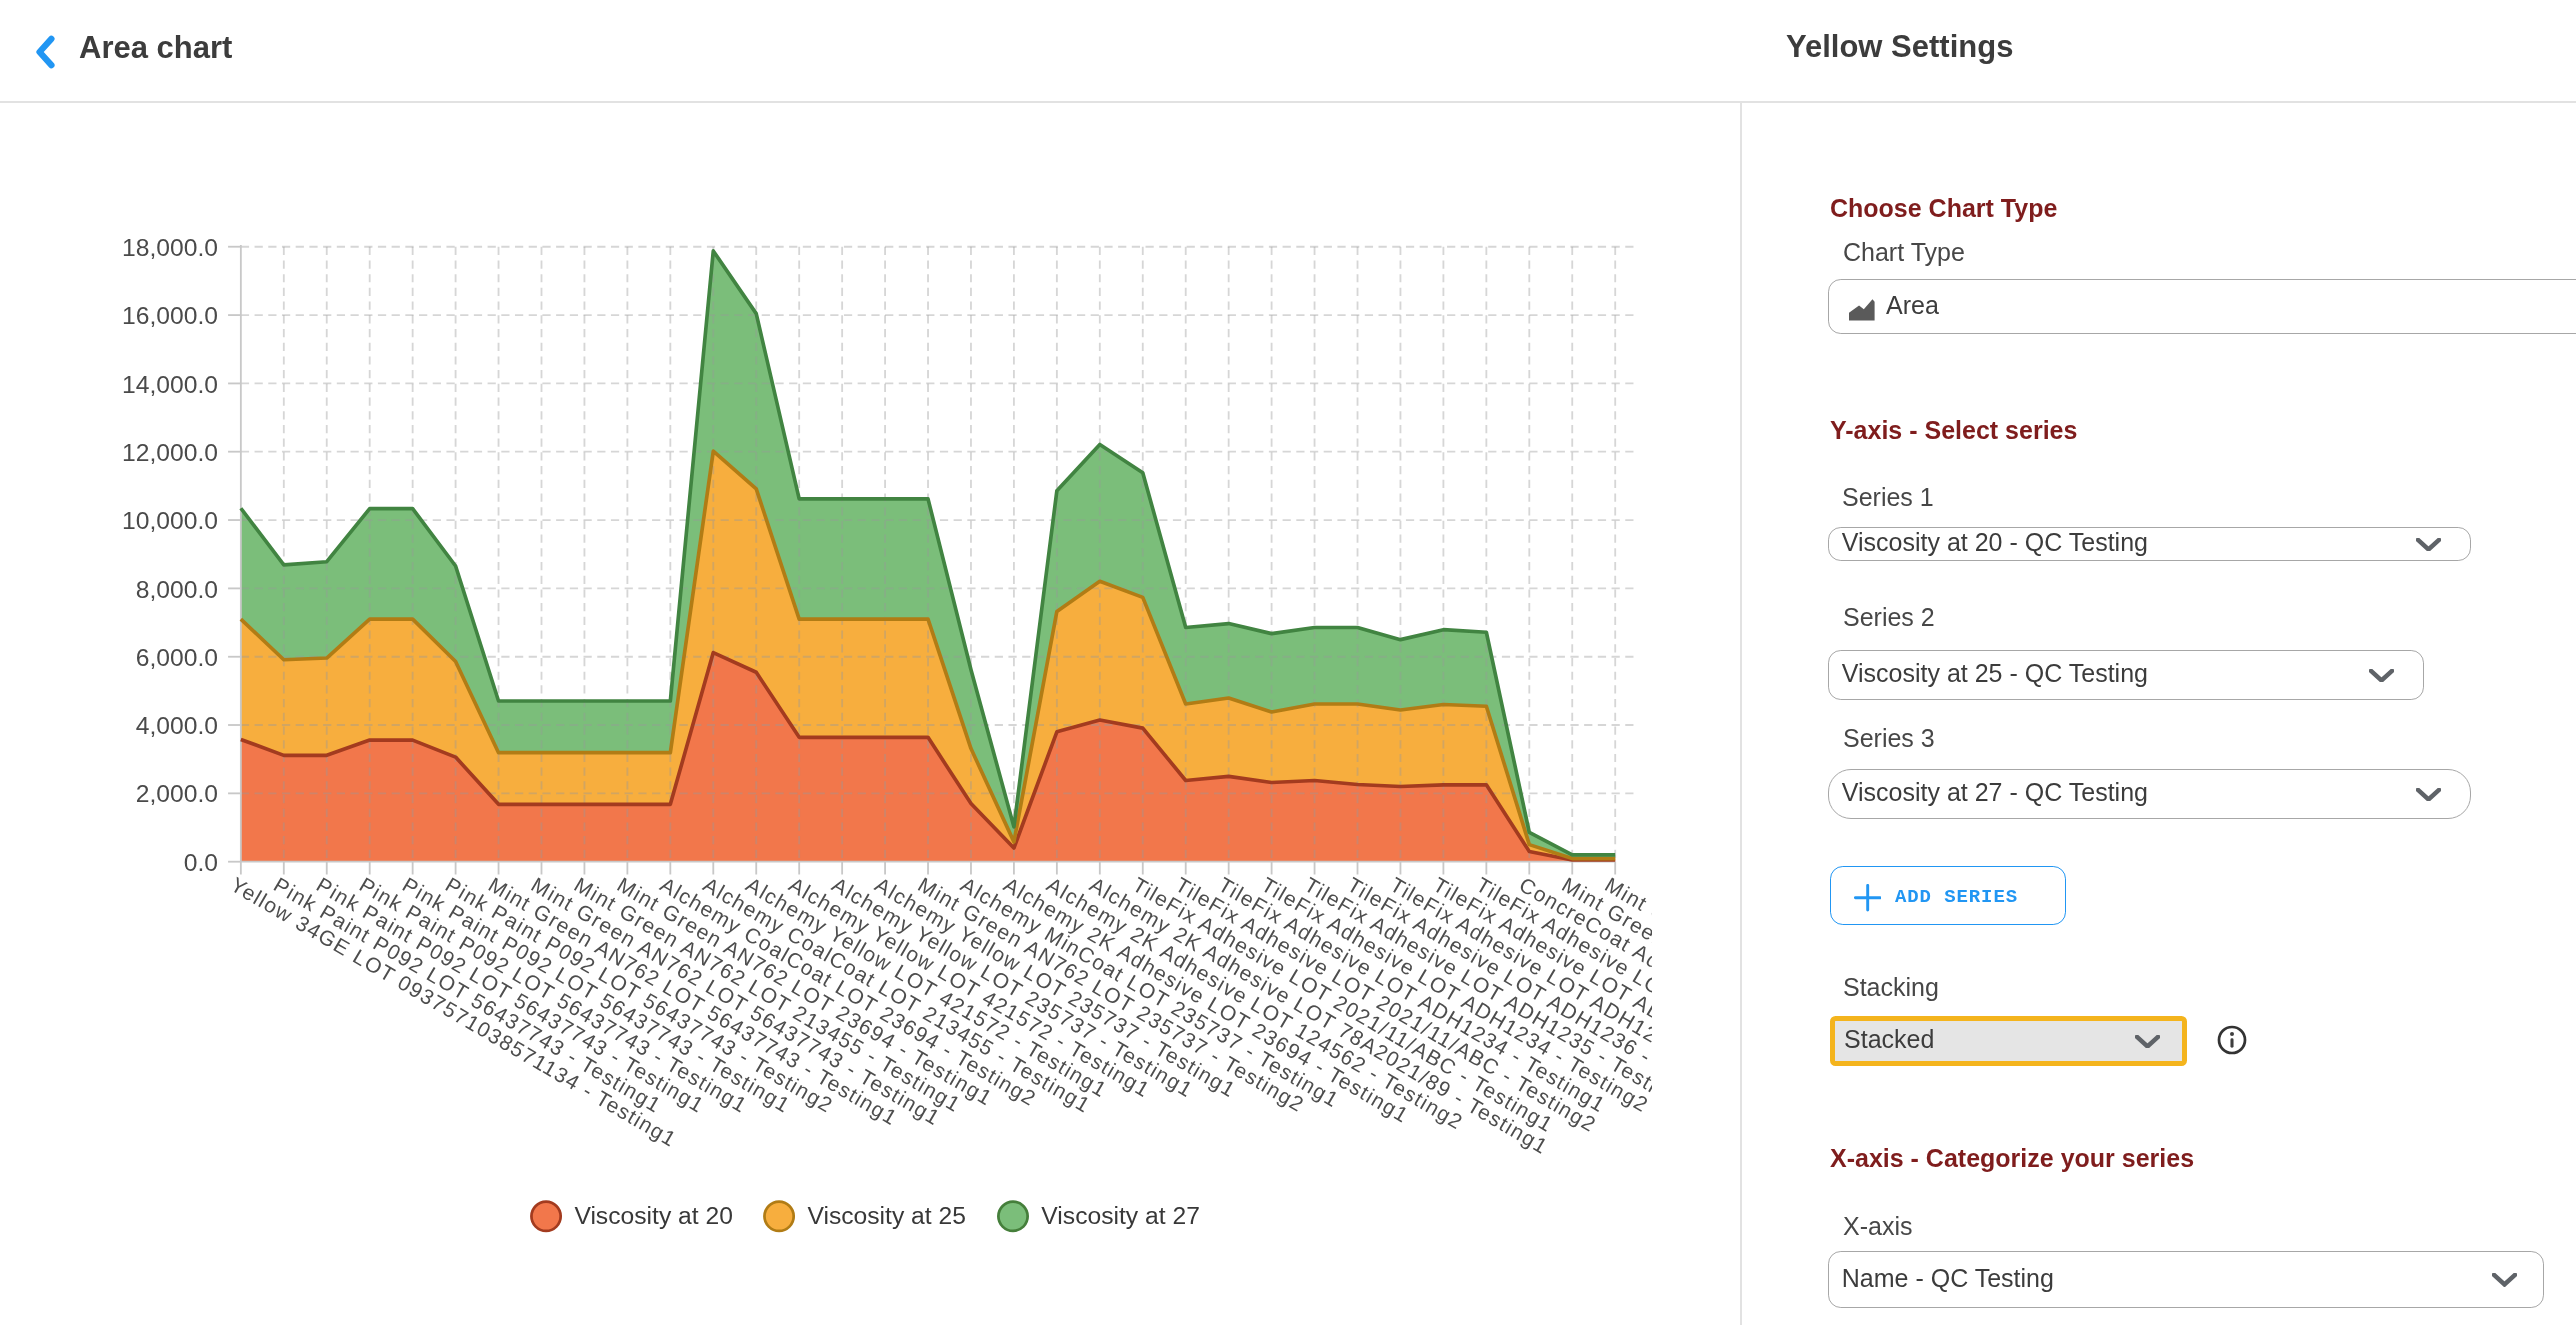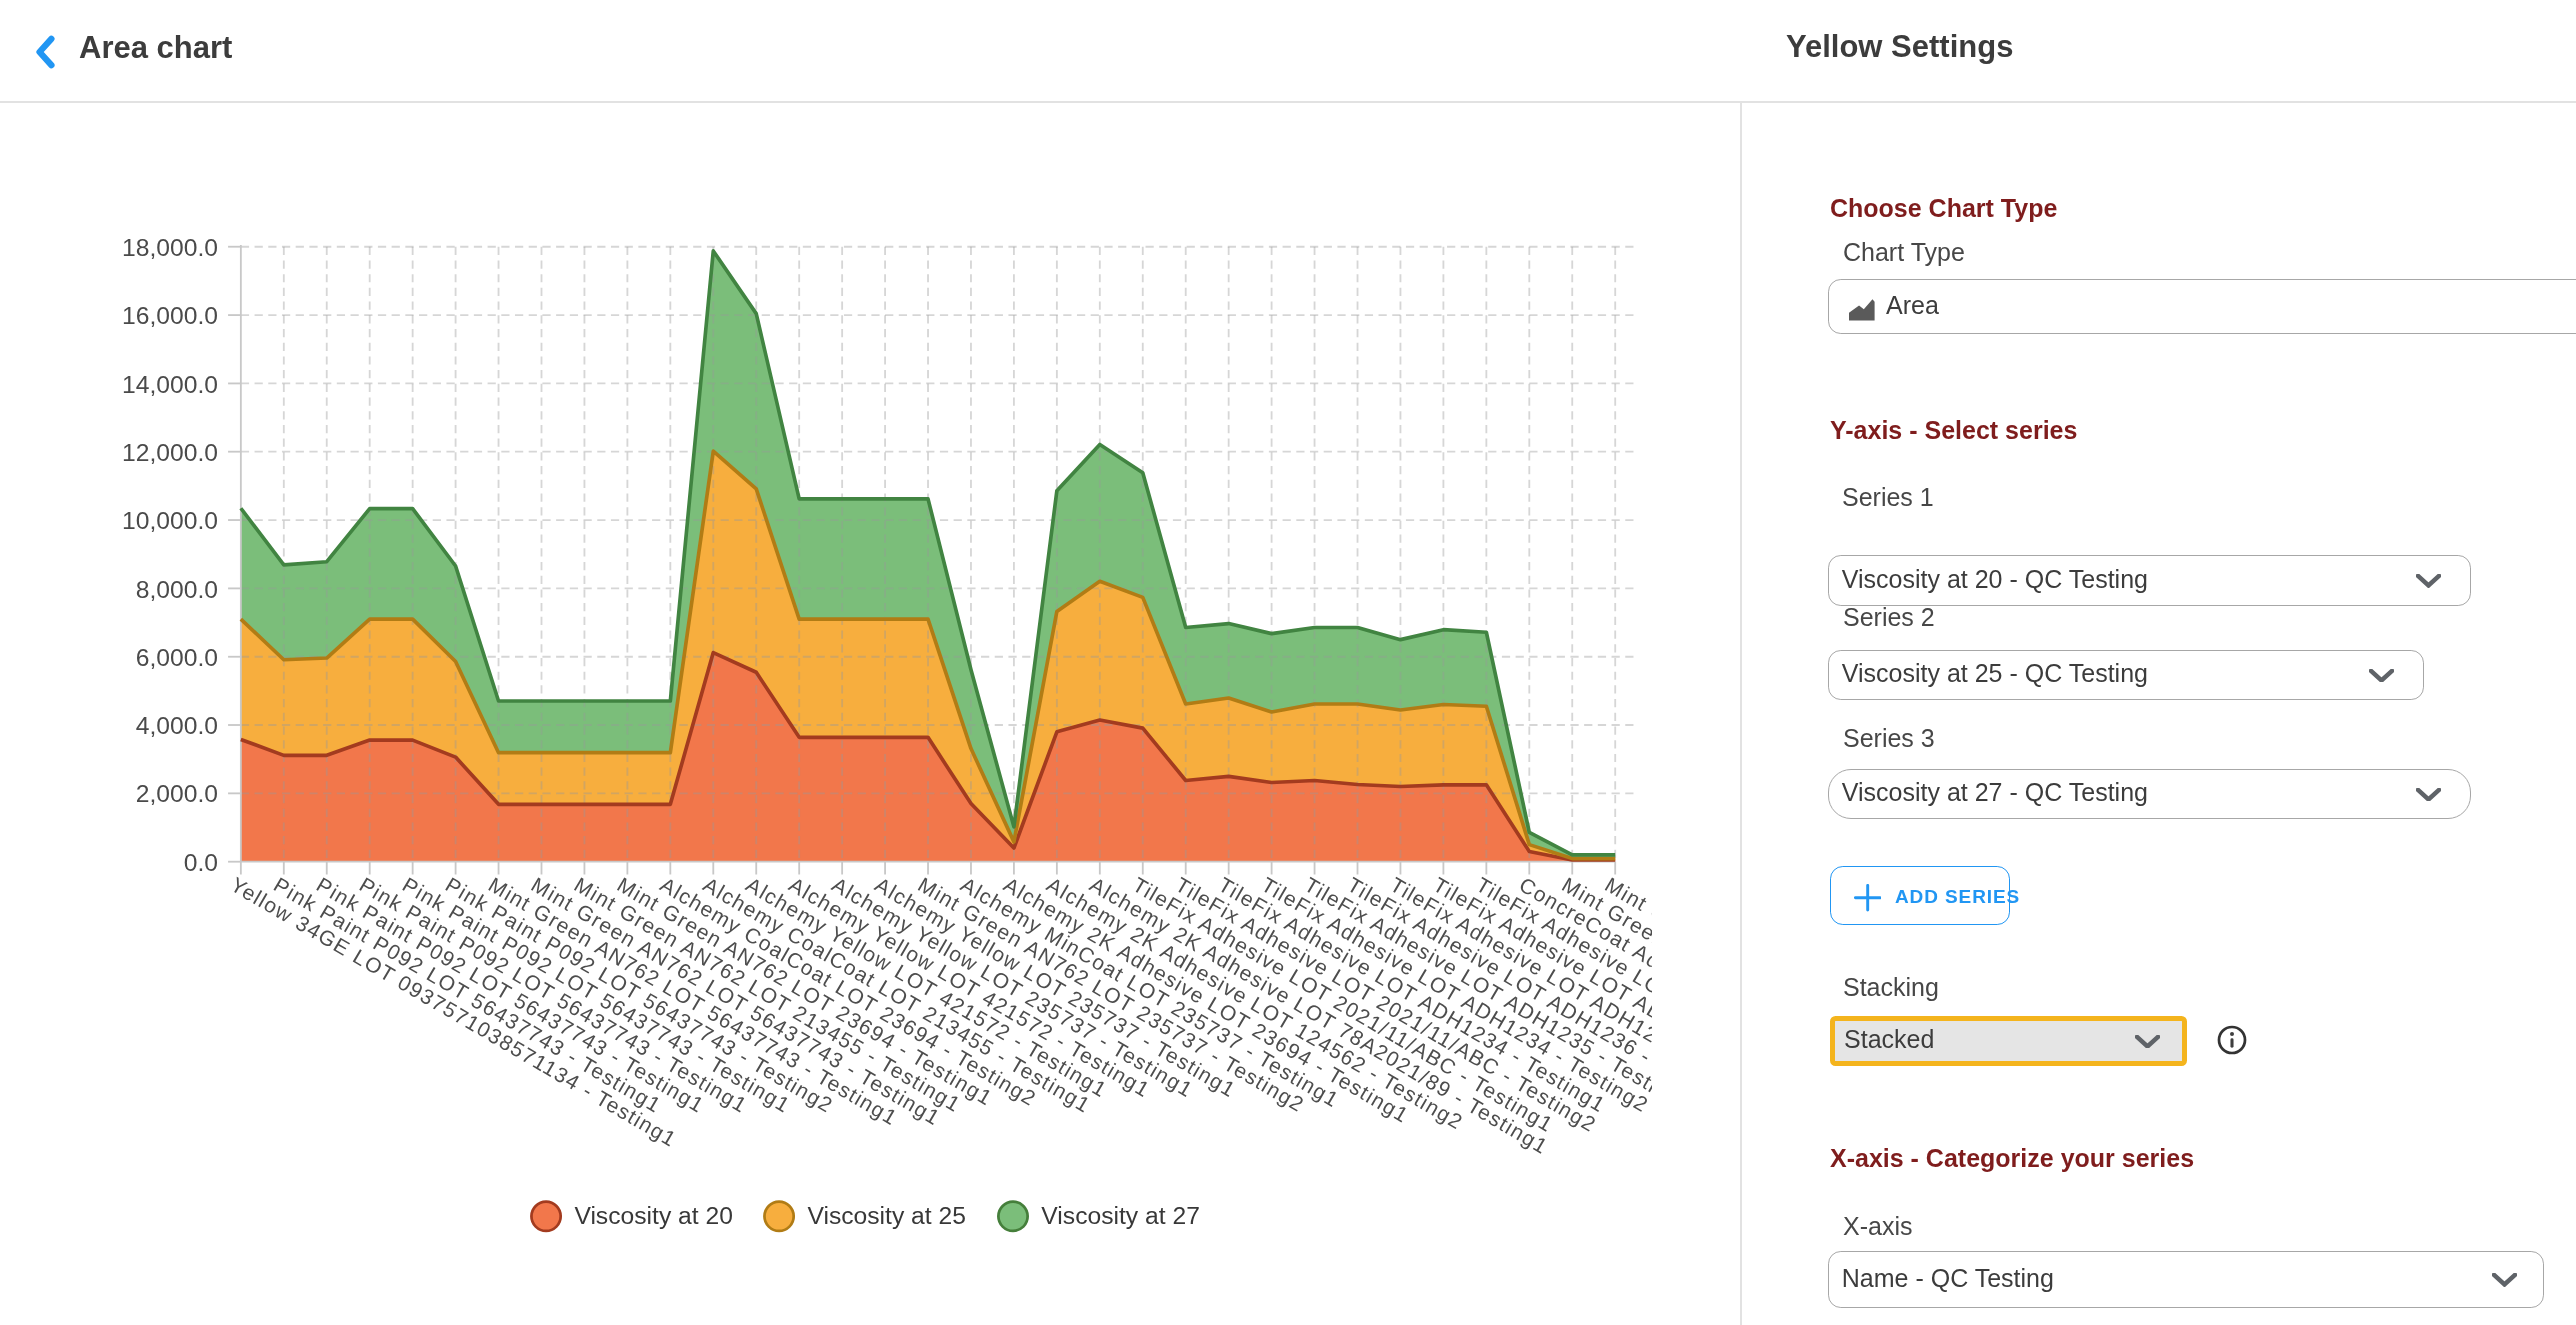--- a/index.html
+++ b/index.html
@@ -190,21 +190,21 @@
   </svg>
   <div class="txt" style="left:57px;">Area</div>
   <svg class="chev" style="right:25.6px;" width="25" height="13.7" viewBox="0 0 27 15">
     <path d="M2 2 L13.5 12.5 L25 2" fill="none" stroke="#5f6368" stroke-width="5" stroke-linecap="round"></path>
   </svg>
 </div>
 
 <div class="abs sect" style="left:1830px; top:416px;">Y-axis - Select series</div>
 
 <div class="abs lbl" style="left:1842px; top:483px;">Series 1</div>
-<div class="sel" style="left:1828px; top:527px; width:643px; height:51px;margin-top:28px;">
+<div class="sel" style="left:1828px; top:527px; width:643px; height:34px;">
   <div class="txt" style="left:12.8px;">Viscosity at 20 - QC Testing</div>
   <svg class="chev" style="right:29px;" width="25" height="13.7" viewBox="0 0 27 15">
     <path d="M2 2 L13.5 12.5 L25 2" fill="none" stroke="#5f6368" stroke-width="5" stroke-linecap="round"></path>
   </svg>
 </div>
 
 <div class="abs lbl" style="left:1843px; top:603px;">Series 2</div>
 <div class="sel" style="left:1828px; top:650px; width:596px; height:50px;">
   <div class="txt" style="left:12.8px;">Viscosity at 25 - QC Testing</div>
   <svg class="chev" style="right:29px;" width="25" height="13.7" viewBox="0 0 27 15">
@@ -213,21 +213,21 @@
 </div>
 
 <div class="abs lbl" style="left:1843px; top:724px;">Series 3</div>
 <div class="sel" style="left:1828px; top:769px; width:643px; height:50px;border-radius:23px;">
   <div class="txt" style="left:12.8px;">Viscosity at 27 - QC Testing</div>
   <svg class="chev" style="right:29px;" width="25" height="13.7" viewBox="0 0 27 15">
     <path d="M2 2 L13.5 12.5 L25 2" fill="none" stroke="#5f6368" stroke-width="5" stroke-linecap="round"></path>
   </svg>
 </div>
 
-<div class="abs" style="left:1830px; top:866px; width:180px; height:59px; border:1.8px solid #2196f3; border-radius:12.8px;">
+<div class="abs" style="left:1830px; top:866px; width:236px; height:59px; border:1.8px solid #2196f3; border-radius:12.8px;font-family:Liberation Mono, monospace;">
   <svg class="abs" style="left:23px; top:17.4px;" width="27.4" height="27.4" viewBox="0 0 30 30">
     <path d="M15 1.5 V28.5 M1.5 15 H28.5" stroke="#2196f3" stroke-width="3.2" stroke-linecap="round"></path>
   </svg>
   <div class="abs" style="left:64px; top:19px; font-size:19px; font-weight:bold; color:#2196f3; letter-spacing:0.9px;">ADD&nbsp;SERIES</div>
 </div>
 
 <div class="abs lbl" style="left:1843px; top:973px;">Stacking</div>
 <div class="abs" style="left:1830px; top:1016px; width:357px; height:50px; border:5.5px solid #f4b41d; border-radius:5.5px; background:#e5e5e5;">
   <div class="txt abs" style="left:9.1px; top:50%; transform:translateY(-54%); font-size:25px; color:#3c3c3c;">Stacked</div>
   <svg class="chev" style="right:22px;" width="25" height="13.7" viewBox="0 0 27 15">

